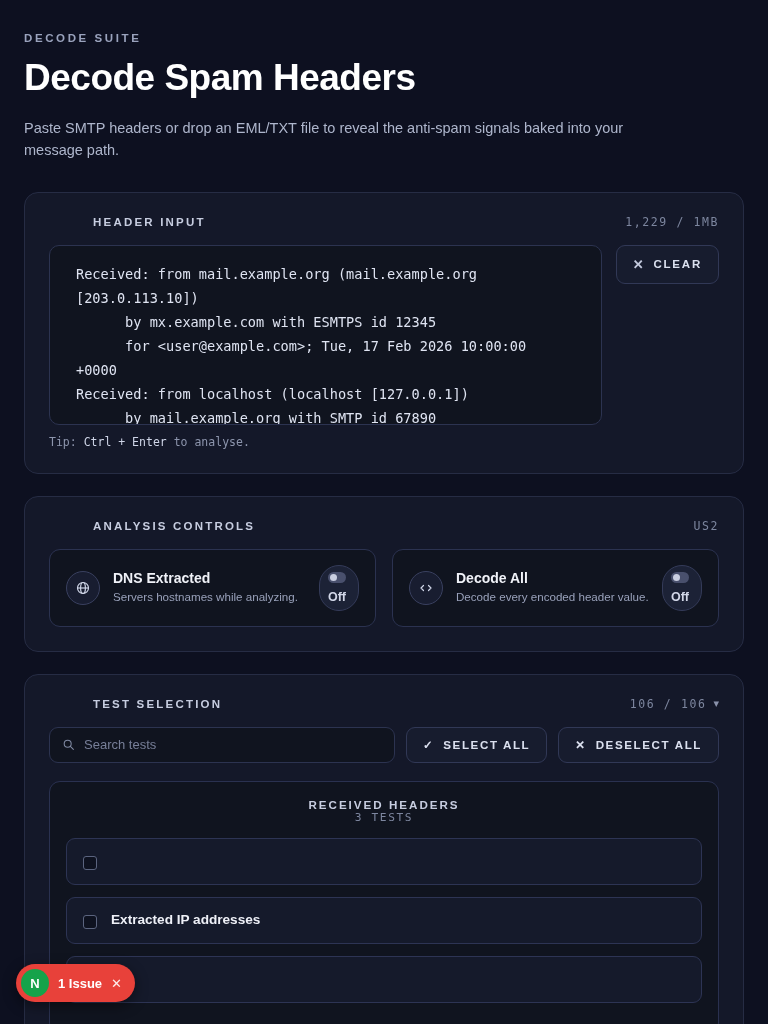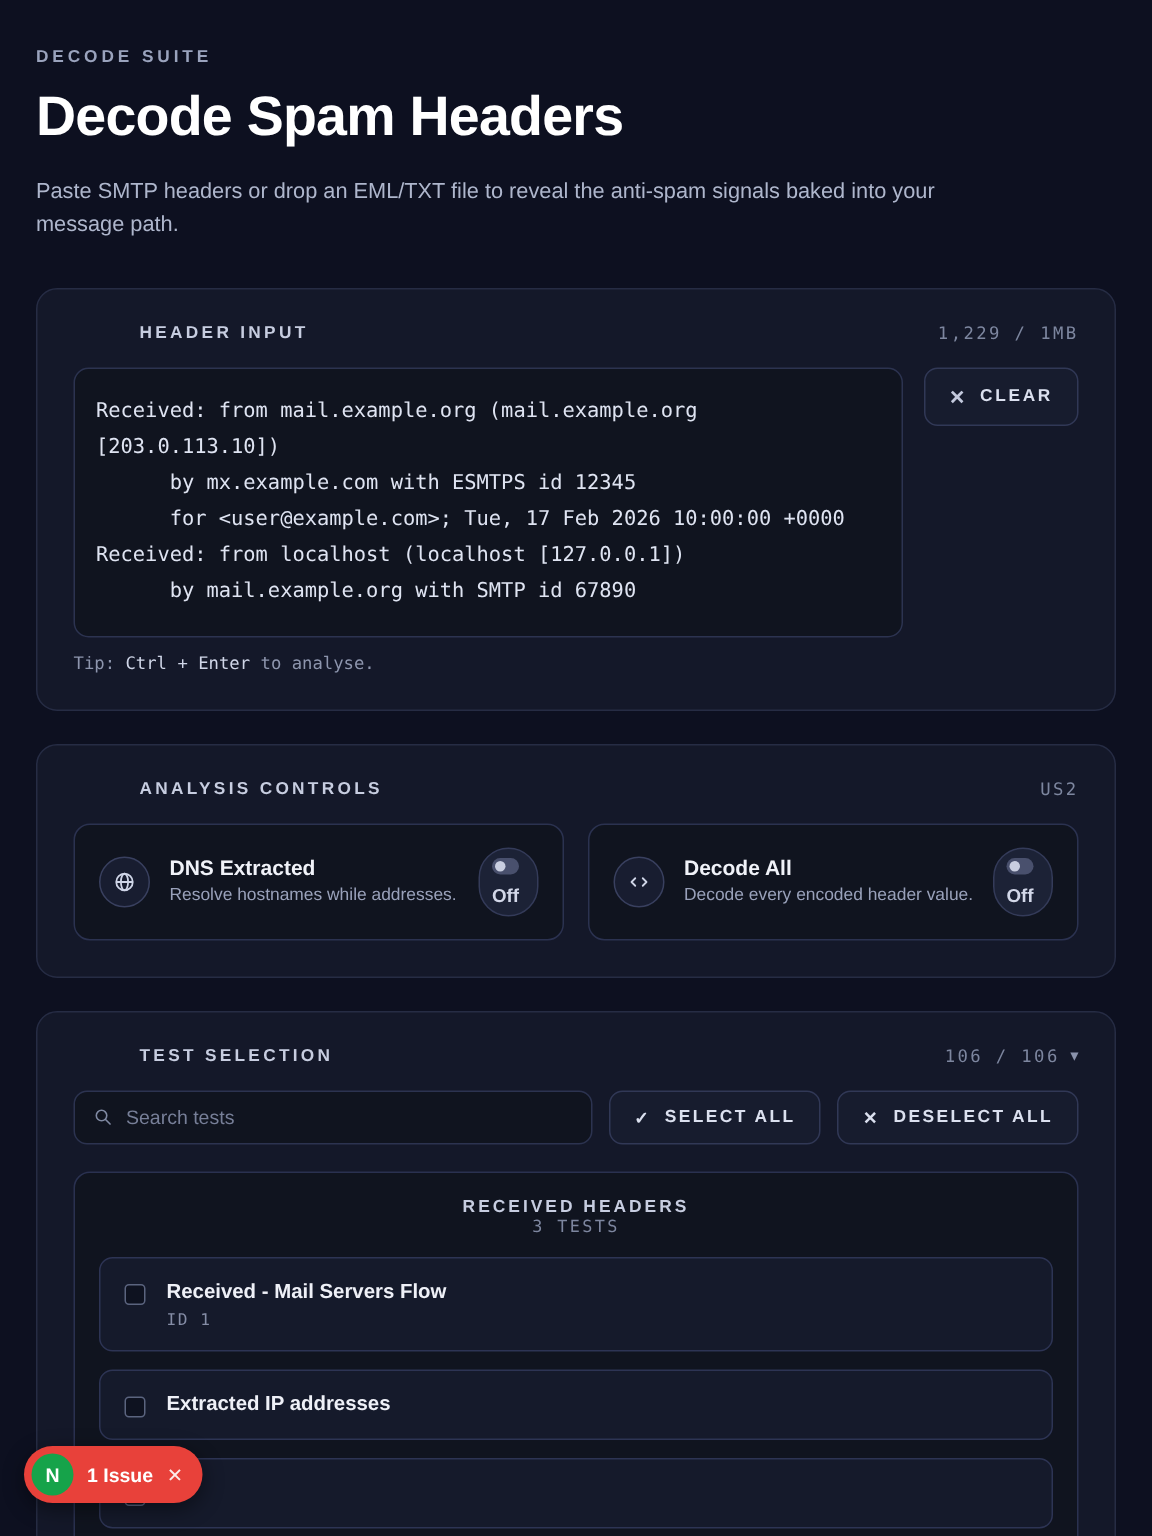--- a/index.html
+++ b/index.html
@@ -68,21 +68,21 @@
 
   
   .input-row { display: flex; gap: 14px; align-items: flex-start; }
   .textarea-wrap {
     flex: 1;
     background: #10141f;
     border: 1px solid #2c3350;
     border-radius: 10px;
     height: 180px;
     overflow: hidden;
-    padding: 16px 14px;
+    padding: 16px 26px;
   }
   .textarea-wrap pre {
     font-family: "DejaVu Sans Mono", monospace;
     font-size: 13.6px;
     line-height: 1.77;
     color: #dfe4f2;
     white-space: pre-wrap;
     word-break: break-word;
   }
   .clear-btn {
@@ -309,21 +309,21 @@
       <div class="control">
         <div class="ctrl-icon">
           <svg width="16" height="16" viewBox="0 0 16 16" fill="none" stroke="#cfd5e7" stroke-width="1.2">
             <circle cx="8" cy="8" r="5.5"></circle>
               <ellipse cx="8" cy="8" rx="2.4" ry="5.5"></ellipse>
               <path d="M2.6 8h10.8"></path>
           </svg>
         </div>
         <div class="ctrl-text">
           <div class="ctrl-title">DNS Extracted</div>
-          <div class="ctrl-desc">Resolve hostnames while addresses.</div>
+          <div class="ctrl-desc">Servers hostnames while analyzing.</div>
         </div>
         <div class="toggle">
           <div class="knob"></div>
           <span>Off</span>
         </div>
       </div>
 
       <div class="control">
         <div class="ctrl-icon">
           <svg width="16" height="16" viewBox="0 0 16 16" fill="none" stroke="#cfd5e7" stroke-width="1.2" stroke-linecap="round" stroke-linejoin="round">
@@ -371,24 +371,20 @@
     </div>
 
     <div class="group">
       <div class="group-head">
         <div class="group-title">RECEIVED HEADERS</div>
         <div class="group-meta">3 TESTS</div>
       </div>
 
       <div class="test-row">
         <div class="cbox"></div>
-        <div>
-          <div class="test-name">Received - Mail Servers Flow</div>
-          <div class="test-id">ID 1</div>
-        </div>
       </div>
 
       <div class="test-row">
         <div class="cbox"></div>
         <div>
           <div class="test-name">Extracted IP addresses</div>
         </div>
       </div>
 
       <div class="test-row">

